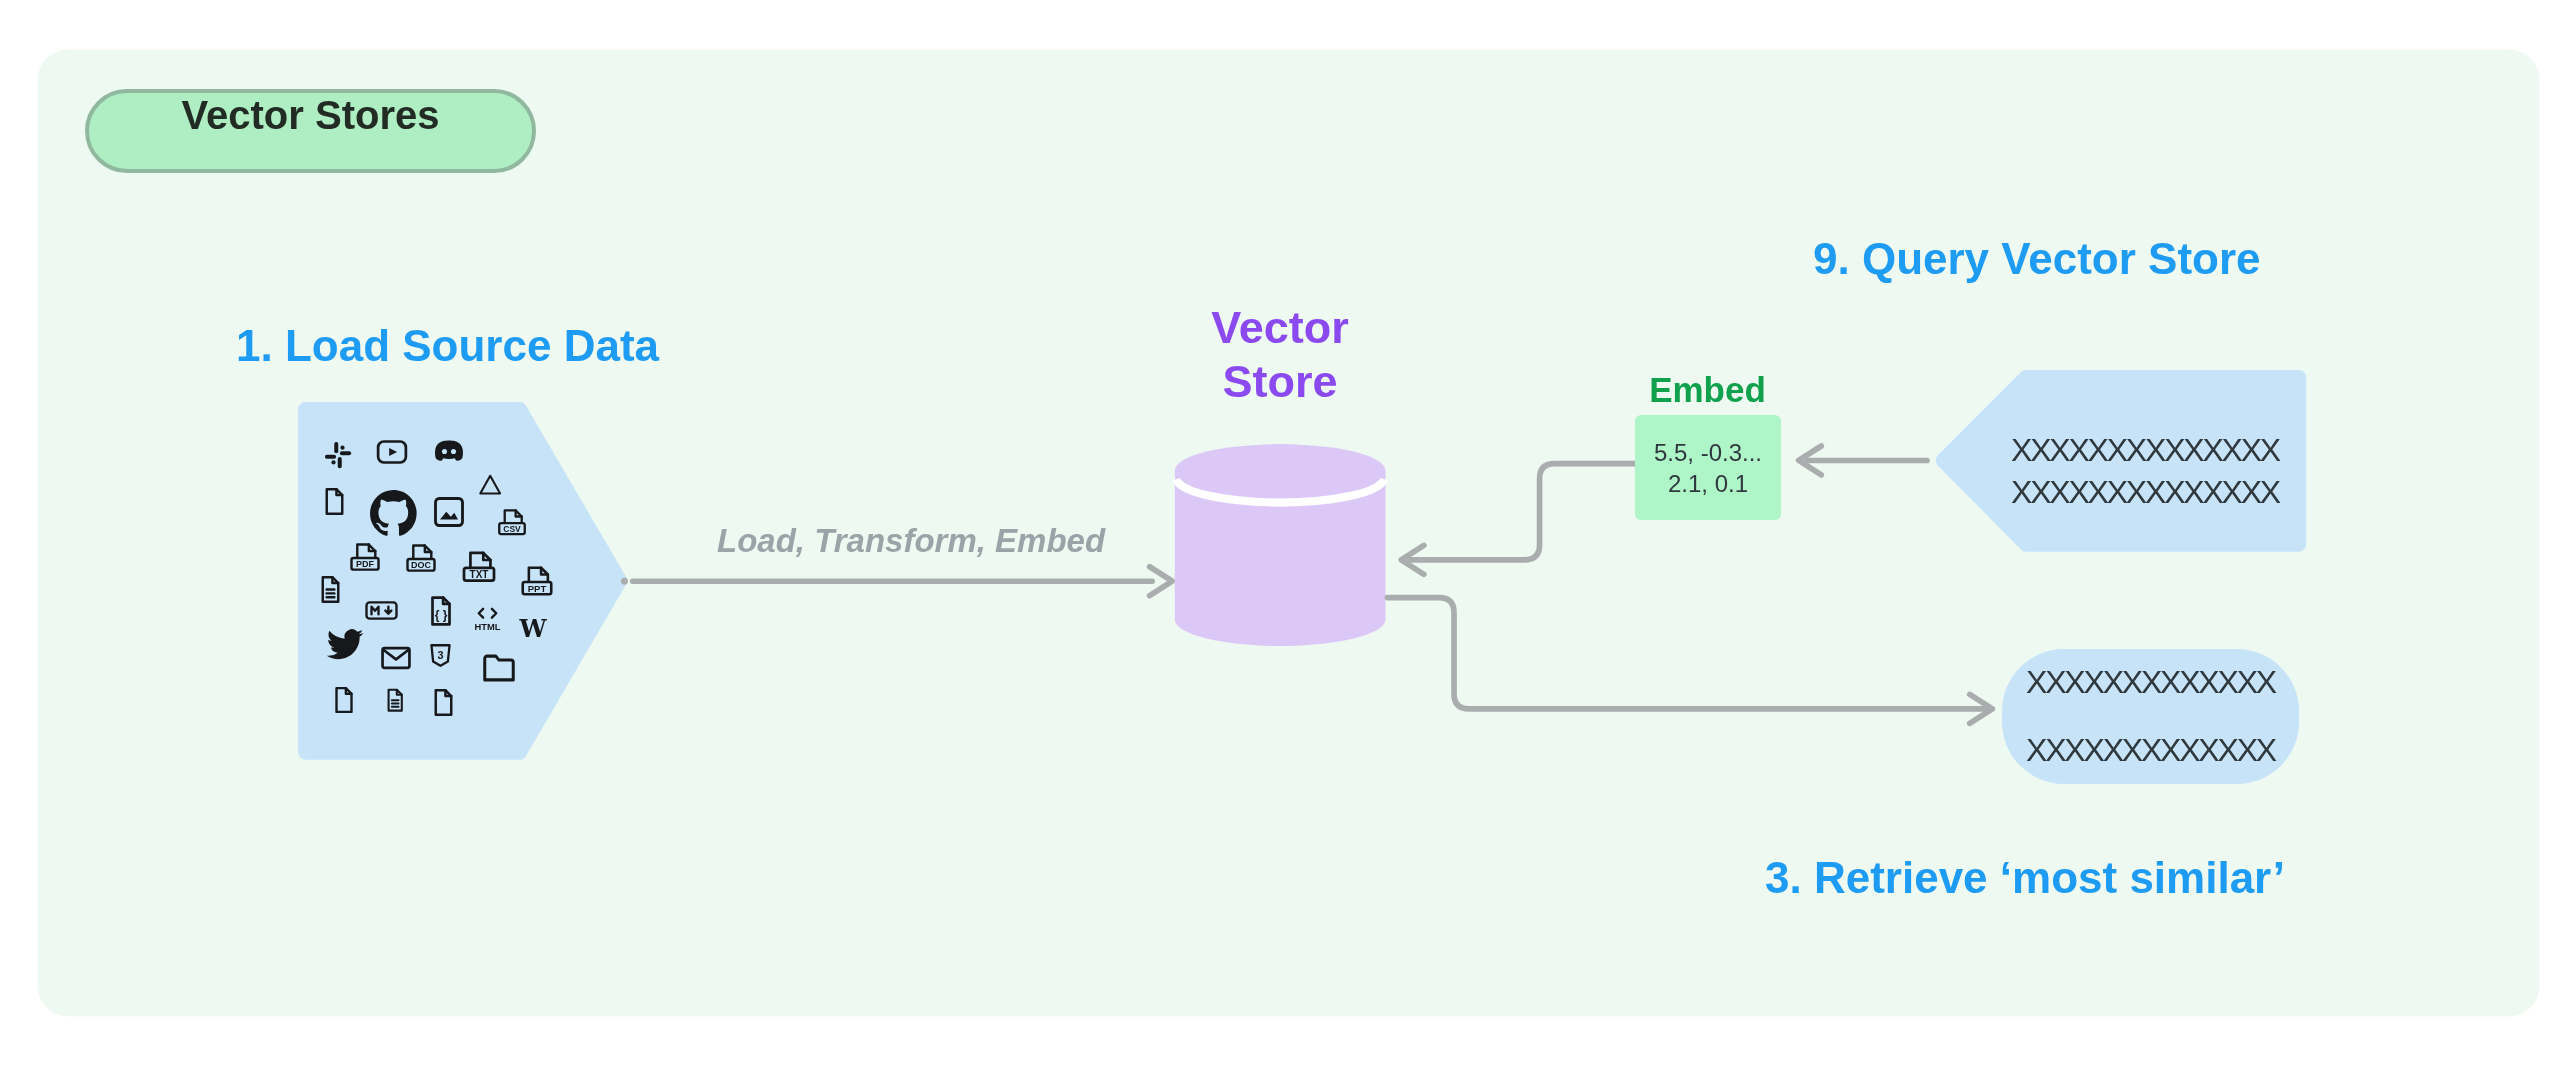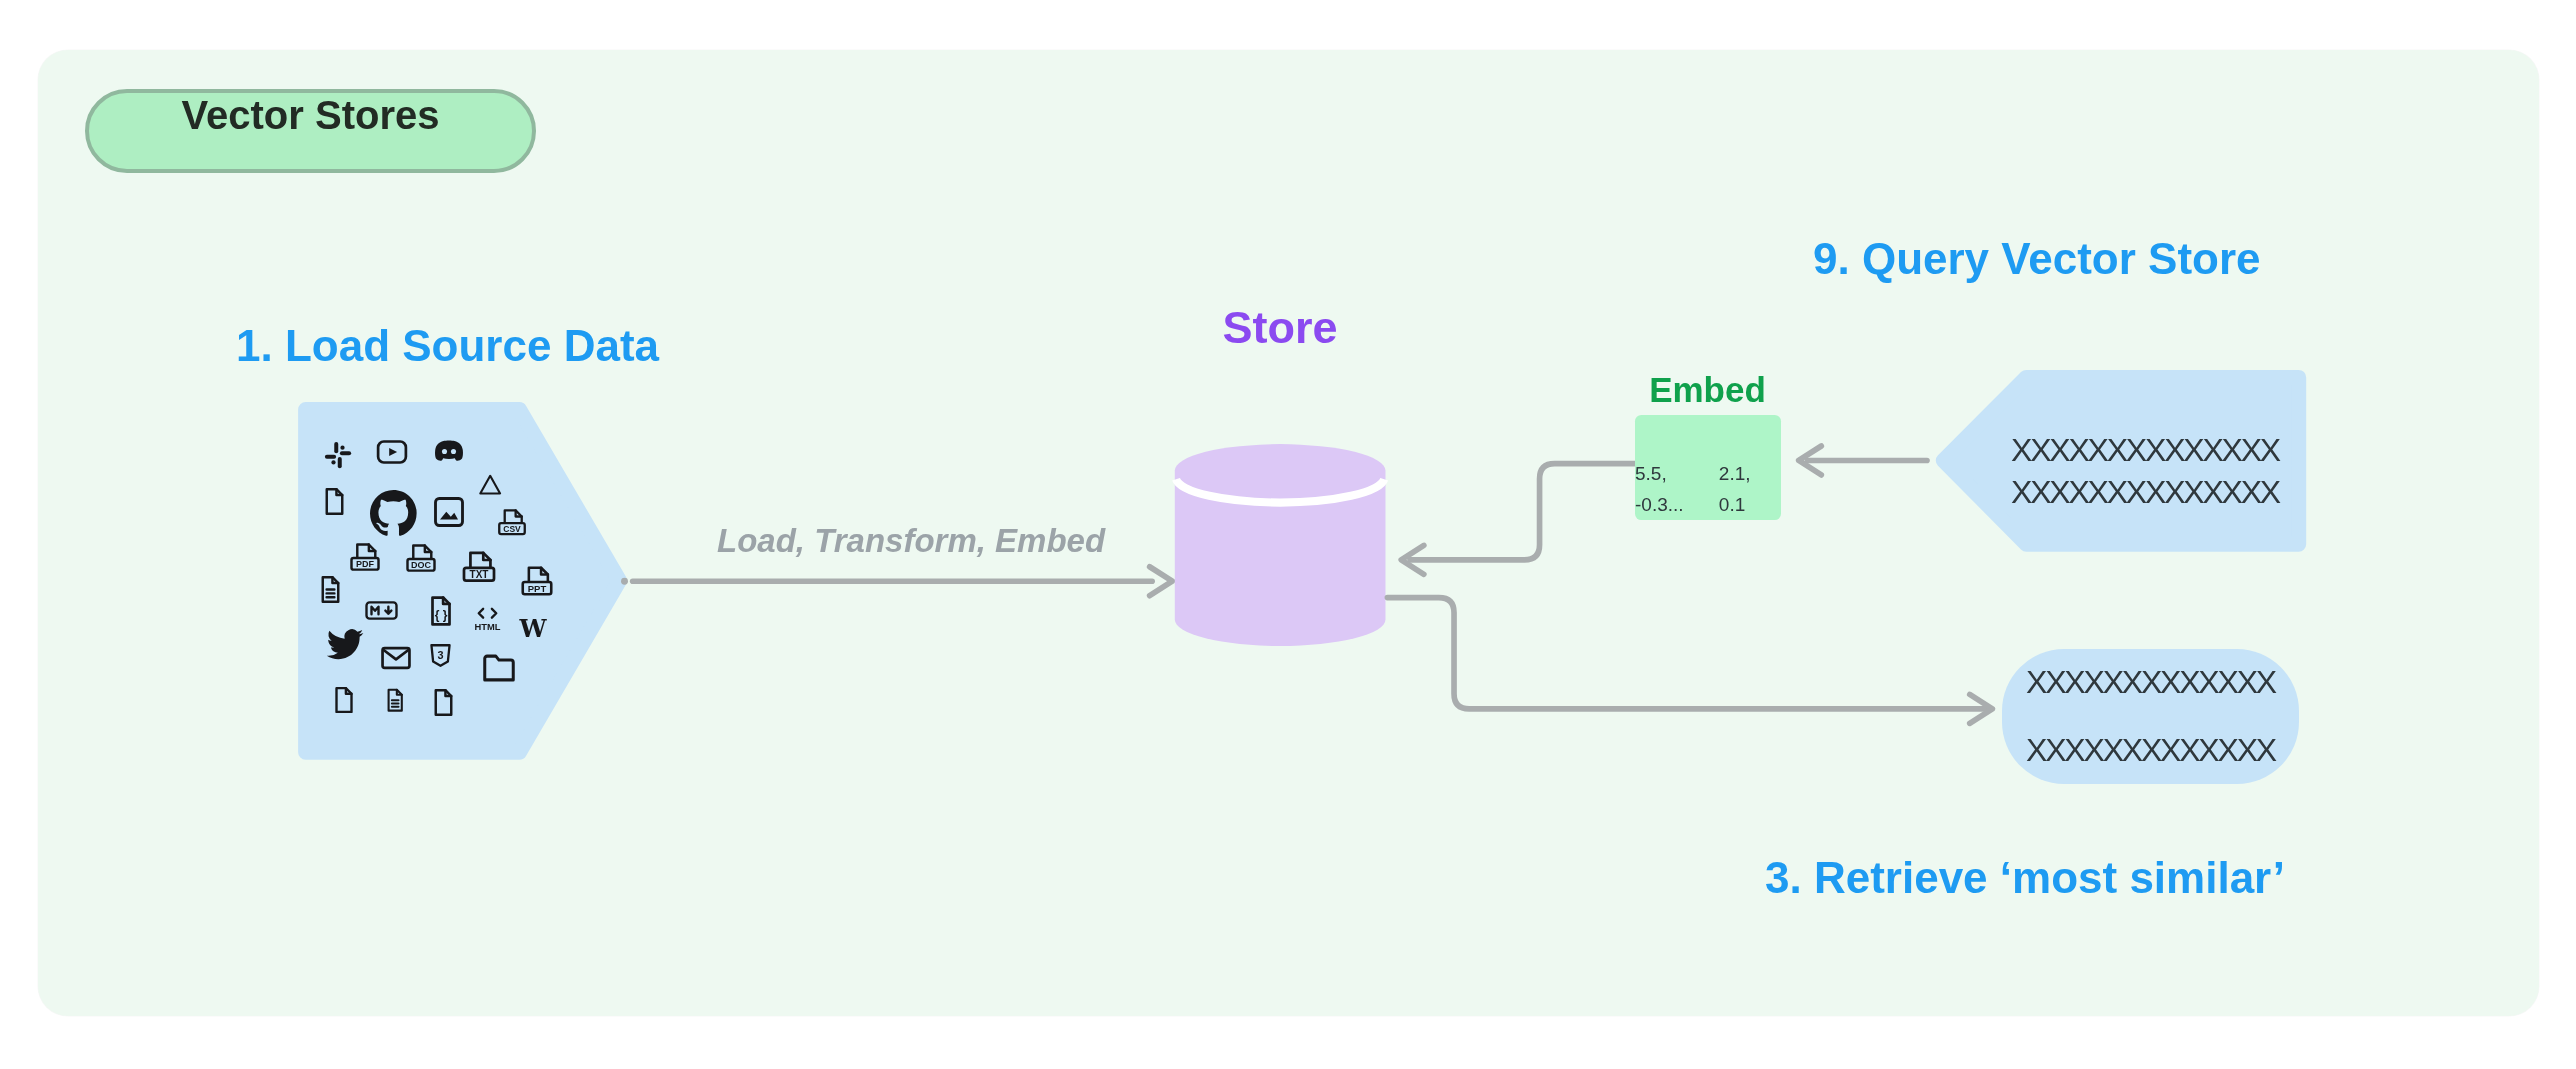--- a/index.html
+++ b/index.html
@@ -19,22 +19,22 @@
   #h3{left:1765px;top:853px;}
   #load-label{left:717px;top:522px;width:377px;text-align:center;font-size:33px;
               font-weight:bold;color:var(--gray_text);white-space:nowrap;font-style:italic;}
   #vs-title{left:1151px;top:301px;width:258px;text-align:center;font-size:45px;
             font-weight:bold;color:var(--purple_text);line-height:54px;}
   #cyl-rows{left:1175px;top:530px;width:211px;text-align:center;font-size:17.6px;
             line-height:29px;color:var(--dark_text);}
   #embed-label{left:1613px;top:370px;width:189px;text-align:center;font-size:35px;
                font-weight:bold;color:var(--green_text);}
   #embed-box{left:1635px;top:415px;width:146px;height:105px;border-radius:6.3px;
-             background:var(--green_box);display:flex;flex-direction:row;align-items:flex-end;
-             justify-content:center;font-size:19px;line-height:31px;color:var(--dark_text);}
+             background:var(--green_box);display:flex;flex-direction:column;align-items:center;
+             justify-content:center;font-size:24px;line-height:31px;color:var(--dark_text);}
   .xline{font-size:32px;letter-spacing:-2.2px;color:var(--dark_text);white-space:nowrap;}
   #query-line1{left:1997px;top:432px;width:296px;text-align:center;}
   #query-line2{left:1997px;top:474px;width:296px;text-align:center;}
   #result-box{left:2002px;top:649px;width:297px;height:135px;border-radius:62px;
               background:var(--shape_blue);display:flex;flex-direction:column;align-items:center;
               justify-content:center;gap:31px;}
   .icon{position:absolute;}
   .icon svg{width:100%;height:100%;display:block;}
   .wiki{font-family:"DejaVu Serif","Liberation Serif",serif;font-weight:bold;
         color:var(--icon_color);display:flex;align-items:center;justify-content:center;height:100%;}
@@ -73,20 +73,21 @@
       <span>Vector Stores</span>
     </div>
 
   <div id="h1" class="abs heading">1. Load Source Data</div>
   <div id="h2" class="abs heading">9. Query Vector Store</div>
   <div id="h3" class="abs heading">3. Retrieve ‘most similar’</div>
 
   <div id="load-label" class="abs">Load, Transform, Embed</div>
 
   <div id="vs-title" class="abs">
+    <div>Vector</div>
     <div>Store</div>
   </div>
 
 
   <div id="embed-label" class="abs">Embed</div>
 
   <div id="embed-box" class="abs">
     <div>5.5, -0.3...</div>
     <div>2.1, 0.1</div>
   </div>

